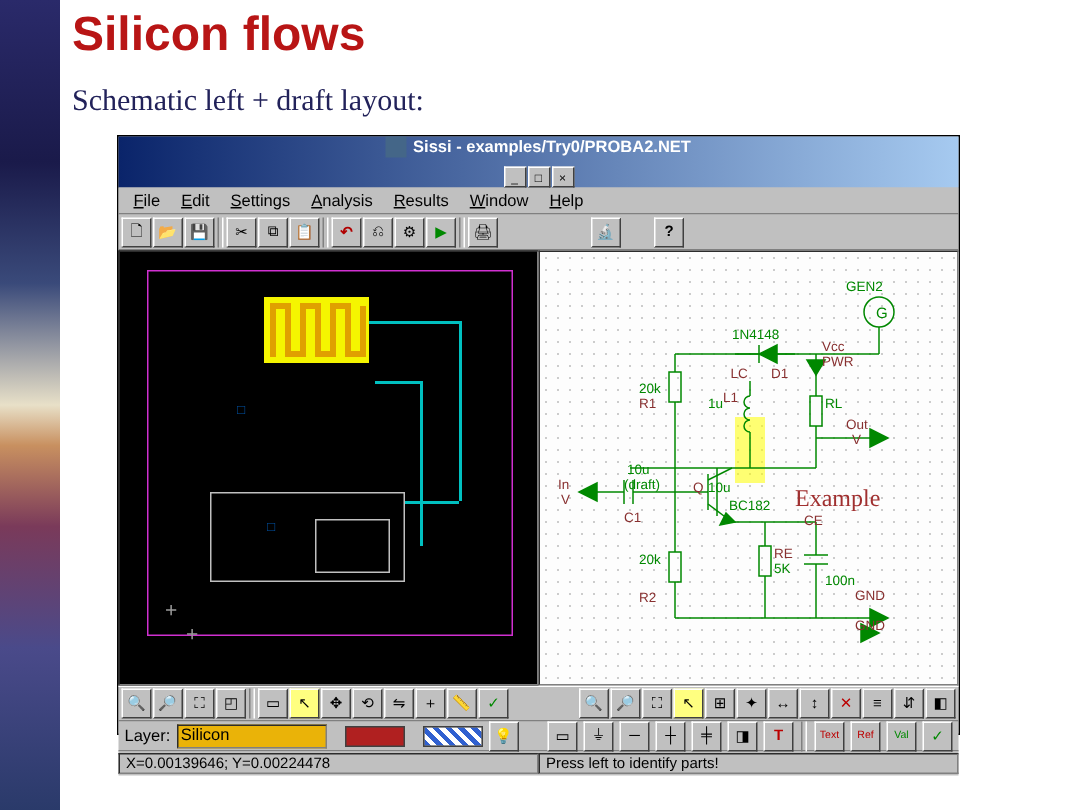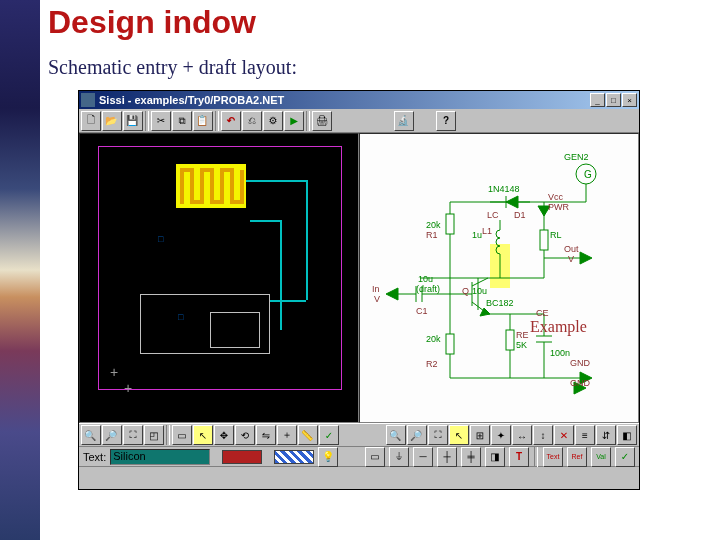--- a/index.html
+++ b/index.html
@@ -1,21 +1,21 @@
 <!DOCTYPE html>
 <html><head>
 <meta charset="utf-8">
 <style>
   * { box-sizing: border-box; margin: 0; padding: 0; }
   body { width: 720px; height: 540px; background: #fff; font-family: Arial, sans-serif; position: relative; overflow: hidden; }
   .sidebar { position: absolute; left: 0; top: 0; width: 40px; height: 540px; background: linear-gradient(180deg, #2a2a6a 0%, #1a1a4a 20%, #3a4a7a 35%, #e8e0c8 50%, #c89060 55%, #7a3a5a 65%, #4a4a8a 80%, #2a3a6a 100%); }
   .heading { position: absolute; left: 48px; top: 4px; color: #b81515; font-size: 32px; font-weight: bold; font-family: Arial, sans-serif; }
   .subheading { position: absolute; left: 48px; top: 56px; color: #22225a; font-size: 20px; font-family: "Times New Roman", serif; }
   .appwin { position: absolute; left: 78px; top: 90px; width: 562px; height: 400px; border: 1px solid #000; background: #c0c0c0; font-family: "MS Sans Serif", Tahoma, sans-serif; font-size: 11px; }
-  .titlebar { height: 18px; background: linear-gradient(90deg, #0a246a 0%, #a6caf0 100%); display: flex; align-items: center; justify-content: space-between; padding: 0 2px; }
+  .titlebar { height: 34px; background: linear-gradient(90deg, #0a246a 0%, #a6caf0 100%); display: flex; align-items: center; justify-content: space-between; padding: 0 2px; flex-direction: column; }
   .titlebar-left { display: flex; align-items: center; gap: 4px; color: #fff; font-weight: bold; font-size: 11px; }
   .titlebar-icon { width: 14px; height: 14px; background: #468; }
   .titlebar-btns { display: flex; gap: 1px; }
   .tbtn { width: 15px; height: 14px; background: #c0c0c0; border: 1px solid; border-color: #fff #404040 #404040 #fff; font-size: 8px; display: flex; align-items: center; justify-content: center; }
   .menubar { height: 18px; background: #c0c0c0; display: flex; align-items: center; padding: 0 4px; gap: 2px; border-bottom: 1px solid #808080; }
   .menuitem { padding: 1px 6px; font-size: 11px; }
   .menuitem u { text-decoration: underline; }
   .toolbar-main { height: 24px; background: #c0c0c0; display: flex; align-items: center; padding: 1px 2px; gap: 1px; border-bottom: 1px solid #808080; }
   .tbicon { width: 20px; height: 20px; background: #c0c0c0; border: 1px solid; border-color: #fff #404040 #404040 #fff; display: flex; align-items: center; justify-content: center; font-size: 10px; }
   .sep { width: 4px; height: 20px; border-left: 1px solid #808080; border-right: 1px solid #fff; margin: 0 1px; }
@@ -27,50 +27,59 @@
   .meander path.trace { stroke: #e0a000; stroke-width: 4; fill: none; }
   .layout-shape1 { position: absolute; left: 60px; top: 160px; width: 130px; height: 60px; border: 1px solid #c0c0c0; }
   .layout-shape2 { position: absolute; left: 130px; top: 178px; width: 50px; height: 36px; border: 1px solid #c0c0c0; }
   .wire-cyan { position: absolute; border: 1px solid #00c0c0; }
   .cross { position: absolute; color: #999; font-size: 14px; }
   .schem-pane { flex: 1; height: 100%; background: #fdfdfd; position: relative; border: 1px inset #808080; background-image: radial-gradient(#ccc 0.5px, transparent 0.5px); background-size: 8px 8px; }
   .schem-pane svg { position: absolute; left: 0; top: 0; }
   .schem-lbl { position: absolute; font-size: 9px; white-space: nowrap; }
   .green { color: #008800; }
   .red { color: #883030; }
-  .bigred { color: #a03030; font-size: 16px; font-family: serif; margin-top: 28px; }
+  .bigred { color: #a03030; font-size: 16px; font-family: serif; }
   .toolbar-left { height: 24px; background: #c0c0c0; display: flex; align-items: center; padding: 1px 2px; gap: 1px; border-top: 1px solid #fff; border-bottom: 1px solid #808080; }
   .layer-row { height: 20px; background: #c0c0c0; display: flex; align-items: center; padding: 1px 4px; gap: 4px; border-bottom: 1px solid #808080; font-size: 11px; }
-  .layer-field { width: 100px; height: 16px; background: #0f766e; border: 1px inset #808080; padding: 0 2px; font-size: 11px; }
+  .layer-field { width: 100px; height: 16px; background: #eab308; border: 1px inset #808080; padding: 0 2px; font-size: 11px; }
   .swatch { width: 40px; height: 14px; border: 1px solid #404040; margin-left: 8px; }
   .statusbar { height: 16px; background: #c0c0c0; display: flex; align-items: center; font-size: 10px; }
   .statuscell { border: 1px inset #808080; height: 14px; padding: 0 4px; display: flex; align-items: center; }
   .hilite { position: absolute; background: rgba(255,255,0,0.55); }
 </style>
 </head>
 <body>
 
 <div class="sidebar"></div>
-<div class="heading">Design indow</div>
-<div class="subheading">Schematic entry + draft layout:</div>
+<div class="heading">Silicon flows</div>
+<div class="subheading">Schematic left + draft layout:</div>
 
 <div class="appwin">
 
   <div class="titlebar">
     <div class="titlebar-left">
       <div class="titlebar-icon"></div>
       <span>Sissi - examples/Try0/PROBA2.NET</span>
     </div>
     <div class="titlebar-btns">
       <div class="tbtn">_</div>
       <div class="tbtn">□</div>
       <div class="tbtn">×</div>
     </div>
   </div>
 
+  <div class="menubar">
+    <div class="menuitem"><u>F</u><span></span>ile</div>
+    <div class="menuitem"><u>E</u>dit</div>
+    <div class="menuitem"><u>S</u>ettings</div>
+    <div class="menuitem"><u>A</u>nalysis</div>
+    <div class="menuitem"><u>R</u>esults</div>
+    <div class="menuitem"><u>W</u>indow</div>
+    <div class="menuitem"><u>H</u>elp</div>
+  </div>
 
   <div class="toolbar-main">
     <div class="tbicon">🗋</div>
     <div class="tbicon">📂</div>
     <div class="tbicon">💾</div>
     <div class="sep"></div>
     <div class="tbicon">✂</div>
     <div class="tbicon">⧉</div>
     <div class="tbicon">📋</div>
     <div class="sep"></div>
@@ -225,34 +234,38 @@
     <div class="tbicon">✦</div>
     <div class="tbicon">↔</div>
     <div class="tbicon">↕</div>
     <div class="tbicon" style="color:#b00">✕</div>
     <div class="tbicon">≡</div>
     <div class="tbicon">⇵</div>
     <div class="tbicon">◧</div>
   </div>
 
   <div class="layer-row">
-    <span>Text:</span>
+    <span>Layer:</span>
     <div class="layer-field">Silicon</div>
     <div class="swatch" style="background:#b02020"></div>
     <div class="swatch" style="background:repeating-linear-gradient(45deg,#3060d0 0 3px,#fff 3px 6px)"></div>
     <div class="tbicon">💡</div>
     <div style="flex:1"></div>
     <div class="tbicon">▭</div>
     <div class="tbicon">⏚</div>
     <div class="tbicon">─</div>
     <div class="tbicon">┼</div>
     <div class="tbicon">╪</div>
     <div class="tbicon">◨</div>
     <div class="tbicon" style="color:#b00;font-weight:bold">T</div>
     <div class="sep"></div>
     <div class="tbicon" style="font-size:7px;color:#b00">Text</div>
     <div class="tbicon" style="font-size:7px;color:#b00">Ref</div>
     <div class="tbicon" style="font-size:7px;color:#080">Val</div>
     <div class="tbicon" style="color:#080">✓</div>
   </div>
 
+  <div class="statusbar">
+    <div class="statuscell" style="width:280px">X=0.00139646; Y=0.00224478</div>
+    <div class="statuscell" style="flex:1">Press left to identify parts!</div>
+  </div>
 
 </div>
 
 </body></html>

